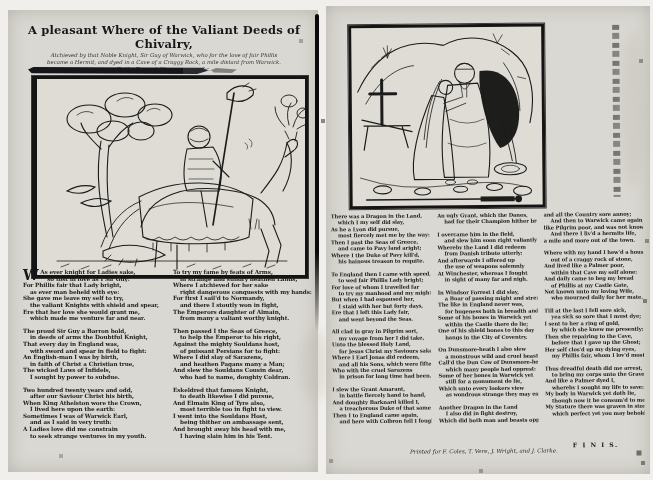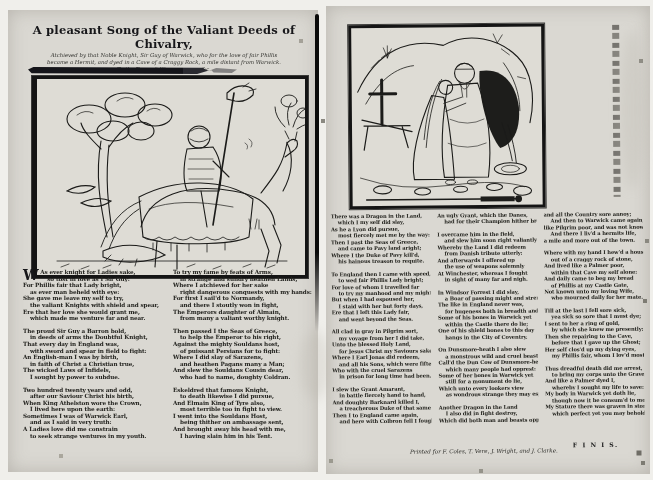--- a/index.html
+++ b/index.html
@@ -94,21 +94,21 @@
       322px 120px 0 1px #8a8880;
   }
   .stain{position:absolute;border-radius:50%;filter:blur(6px);opacity:.25;background:#b4b0a6;}
 </style>
 </head>
 <body>
 
 <div class="scan">
 
   <div class="page page-left">
-    <div class="title">A pleasant Song of the Valiant Deeds of Chivalry,</div>
+    <div class="title">A pleasant Where of the Valiant Deeds of Chivalry,</div>
     <div class="subtitle">Atchieved by that Noble Knight, Sir Guy of Warwick, who for the love of fair Phillis</div>
     <div class="subtitle">became a Hermit, and dyed in a Cave of a Craggy Rock, a mile distant from Warwick.</div>
     <div class="subtitle">To the Tune of, Was ever man, &amp;c.</div>
     <div class="ornament-band"></div>
     <div class="ornament-tail"></div>
 
     <div class="woodcut woodcut-left">
       <svg viewBox="0 0 268 196" fill="none" stroke="#1b1b19" stroke-width="1.1" stroke-linecap="round">
 
         <path d="M70,158 C63,124 58,96 64,62 M76,158 C71,126 68,100 72,66"></path>

